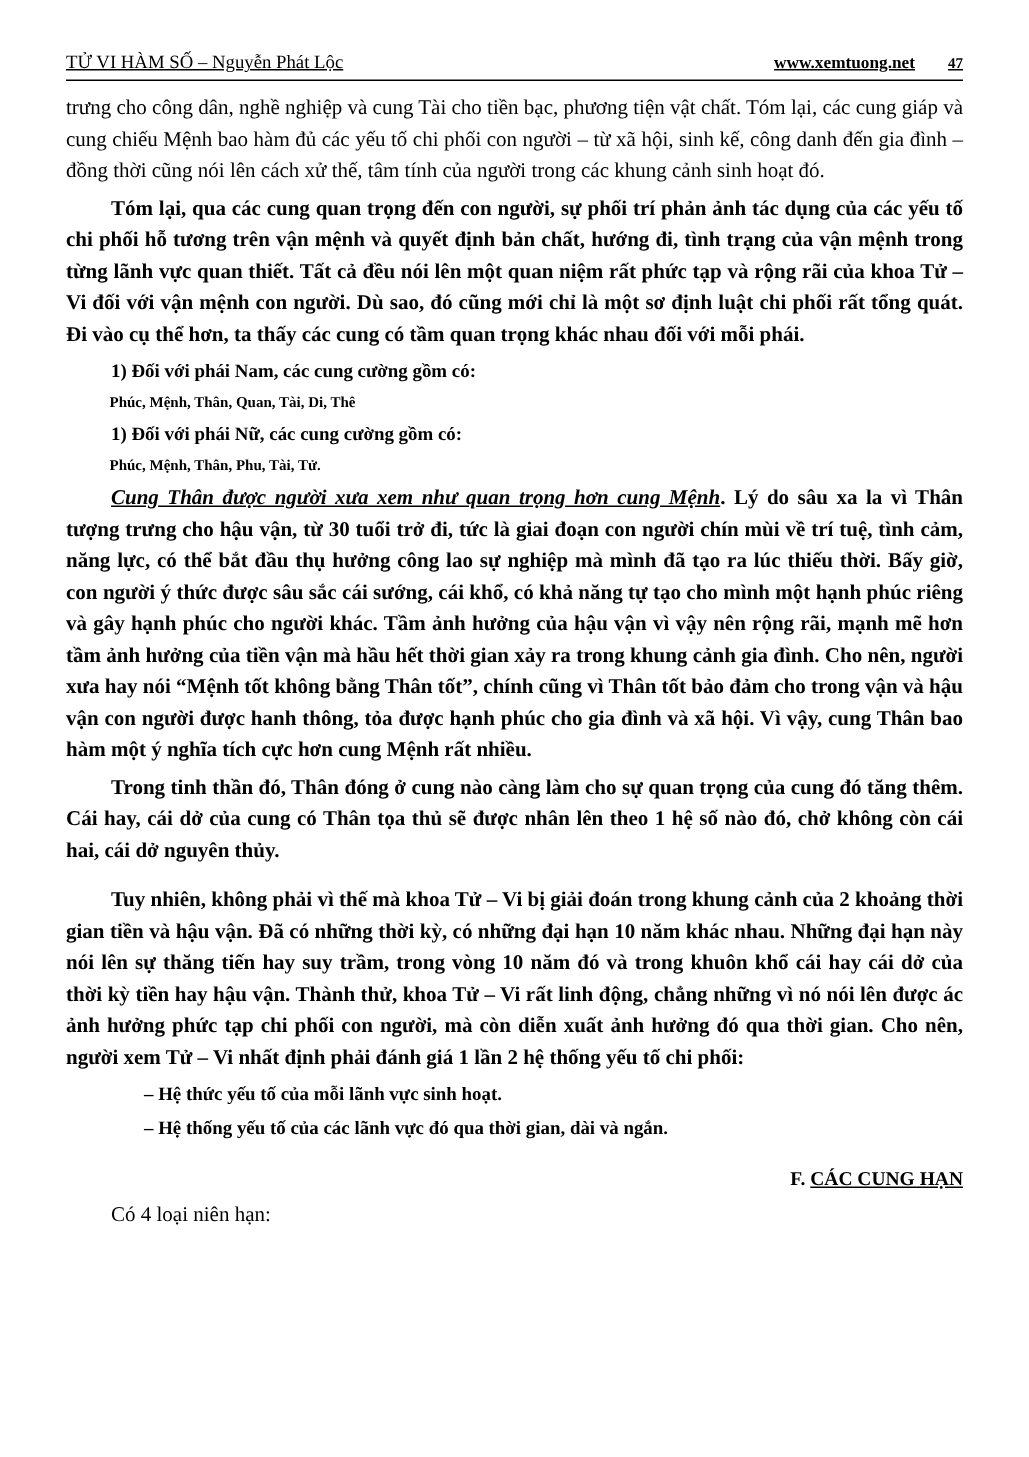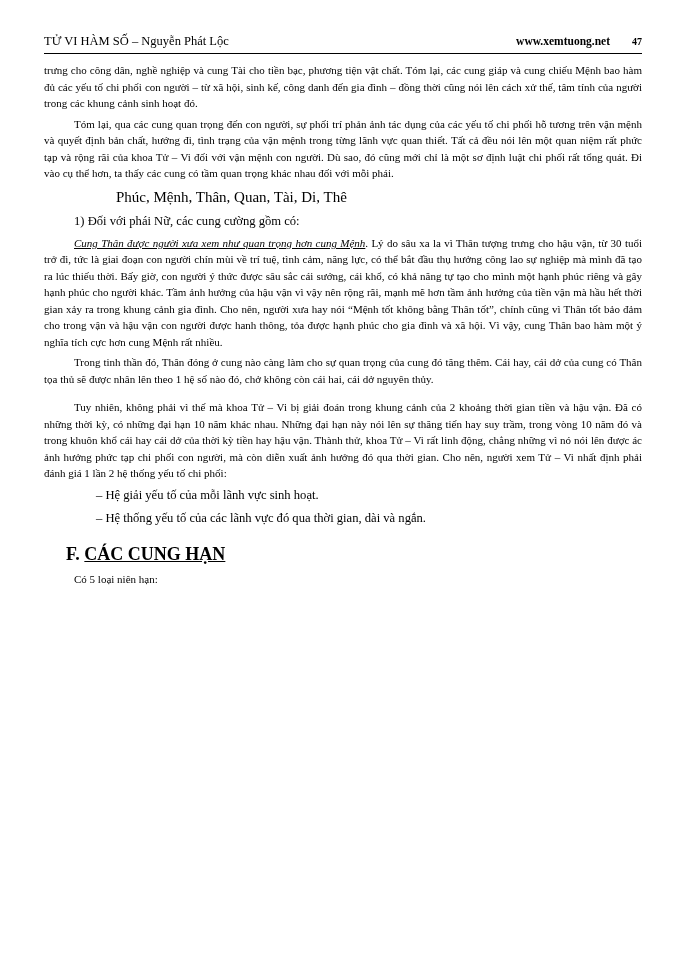--- a/index.html
+++ b/index.html
@@ -21,20 +21,21 @@
     box-sizing: border-box;
     padding: 34px 44px 0 44px;
     position: relative;
   }
   .header {
     display: flex;
     align-items: baseline;
     justify-content: space-between;
     font-size: 12.5px;
     padding-bottom: 4px;
+    text-decoration: underline;
   }
   .header-left {
     font-family: "Liberation Serif", serif;
     font-size: 12.5px;
     white-space: nowrap;
   }
   .header-right {
     display: flex;
     align-items: baseline;
     gap: 22px;
@@ -48,57 +49,59 @@
     font-family: "Liberation Serif", serif;
     font-weight: bold;
     font-size: 10px;
   }
   .rule {
     border-top: 1px solid #000;
     margin: 0 0 8px 0;
   }
   p {
     margin: 0 0 0 0;
-    font-size: 11px;
+    font-size: 14px;
     line-height: 1.5;
     text-align: justify;
     text-justify: inter-word;
   }
   p.indent {
     text-indent: 30px;
   }
   p.gap {
     margin-top: 4px;
+    font-weight: bold;
   }
   .section-heading {
     font-size: 12.8px;
     font-weight: bold;
     margin: 26px 0 6px 22px;
   }
   .section-heading .underline {
     text-decoration: underline;
   }
   .section-heading-f {
-    font-size: 18px;
+    font-size: 13px;
     font-weight: bold;
-    margin: 16px 0 6px 22px;
+    margin: 16px 0 6px 6px;
+    text-align: right;
   }
   .section-heading-f .underline {
     text-decoration: underline;
   }
   .list-item {
     font-size: 12.6px;
     line-height: 1.5;
     margin-left: 30px;
     text-align: justify;
   }
   .sub-item {
-    font-size: 15px;
+    font-size: 10px;
     line-height: 1.5;
-    margin-left: 72px;
+    margin-left: 29px;
   }
   .dash-item {
     font-size: 12.6px;
     line-height: 1.5;
     margin-left: 52px;
   }
   .italic-lead {
     font-style: italic;
     text-decoration: underline;
   }
@@ -119,38 +122,40 @@
   <div class="rule"></div>
 
   <div class="para-stack">
 
     <p>trưng cho công dân, nghề nghiệp và cung Tài cho tiền bạc, phương tiện vật chất. Tóm lại, các cung giáp và cung chiếu Mệnh bao hàm đủ các yếu tố chi phối con người – từ xã hội, sinh kế, công danh đến gia đình – đồng thời cũng nói lên cách xử thế, tâm tính của người trong các khung cảnh sinh hoạt đó.</p>
 
     <p class="indent gap">Tóm lại, qua các cung quan trọng đến con người, sự phối trí phản ảnh tác dụng của các yếu tố chi phối hỗ tương trên vận mệnh và quyết định bản chất, hướng đi, tình trạng của vận mệnh trong từng lãnh vực quan thiết. Tất cả đều nói lên một quan niệm rất phức tạp và rộng rãi của khoa Tử – Vi đối với vận mệnh con người. Dù sao, đó cũng mới chỉ là một sơ định luật chi phối rất tổng quát. Đi vào cụ thể hơn, ta thấy các cung có tầm quan trọng khác nhau đối với mỗi phái.</p>
 
 
 
+    <p class="list-item gap">1) Đối với phái Nam, các cung cường gồm có:</p>
 
     <p class="sub-item gap">Phúc, Mệnh, Thân, Quan, Tài, Di, Thê</p>
 
     <p class="list-item gap">1) Đối với phái Nữ, các cung cường gồm có:</p>
 
+    <p class="sub-item gap">Phúc, Mệnh, Thân, Phu, Tài, Tử.</p>
 
 
     <p class="indent gap"><span class="italic-lead">Cung Thân được người xưa xem như quan trọng hơn cung Mệnh</span><span>. Lý do sâu xa la vì Thân tượng trưng cho hậu vận, từ 30 tuổi trở đi, tức là giai đoạn con người chín mùi về trí tuệ, tình cảm, năng lực, có thể bắt đầu thụ hưởng công lao sự nghiệp mà mình đã tạo ra lúc thiếu thời. Bấy giờ, con người ý thức được sâu sắc cái sướng, cái khổ, có khả năng tự tạo cho mình một hạnh phúc riêng và gây hạnh phúc cho người khác. Tầm ảnh hưởng của hậu vận vì vậy nên rộng rãi, mạnh mẽ hơn tầm ảnh hưởng của tiền vận mà hầu hết thời gian xảy ra trong khung cảnh gia đình. Cho nên, người xưa hay nói “Mệnh tốt không bằng Thân tốt”, chính cũng vì Thân tốt bảo đảm cho trong vận và hậu vận con người được hanh thông, tỏa được hạnh phúc cho gia đình và xã hội. Vì vậy, cung Thân bao hàm một ý nghĩa tích cực hơn cung Mệnh rất nhiều.</span></p>
 
     <p class="indent gap" style="margin-top:4px;">Trong tinh thần đó, Thân đóng ở cung nào càng làm cho sự quan trọng của cung đó tăng thêm. Cái hay, cái dở của cung có Thân tọa thủ sẽ được nhân lên theo 1 hệ số nào đó, chở không còn cái hai, cái dở nguyên thủy.</p>
 
     <p class="indent gap" style="margin-top:12px;">Tuy nhiên, không phải vì thế mà khoa Tử – Vi bị giải đoán trong khung cảnh của 2 khoảng thời gian tiền và hậu vận. Đã có những thời kỳ, có những đại hạn 10 năm khác nhau. Những đại hạn này nói lên sự thăng tiến hay suy trầm, trong vòng 10 năm đó và trong khuôn khổ cái hay cái dở của thời kỳ tiền hay hậu vận. Thành thử, khoa Tử – Vi rất linh động, chẳng những vì nó nói lên được ác ảnh hưởng phức tạp chi phối con người, mà còn diễn xuất ảnh hưởng đó qua thời gian. Cho nên, người xem Tử – Vi nhất định phải đánh giá 1 lần 2 hệ thống yếu tố chi phối:</p>
 
-    <p class="dash-item gap">– Hệ giải yếu tố của mỗi lãnh vực sinh hoạt.</p>
+    <p class="dash-item gap">– Hệ thức yếu tố của mỗi lãnh vực sinh hoạt.</p>
 
     <p class="dash-item gap">– Hệ thống yếu tố của các lãnh vực đó qua thời gian, dài và ngắn.</p>
 
     <div class="section-heading-f">
       <span>F.</span>
       <span class="underline">CÁC CUNG HẠN</span>
     </div>
 
-    <p class="indent">Có 5 loại niên hạn:</p>
+    <p class="indent">Có 4 loại niên hạn:</p>
 
   </div>
 </div>
 
 </body></html>

